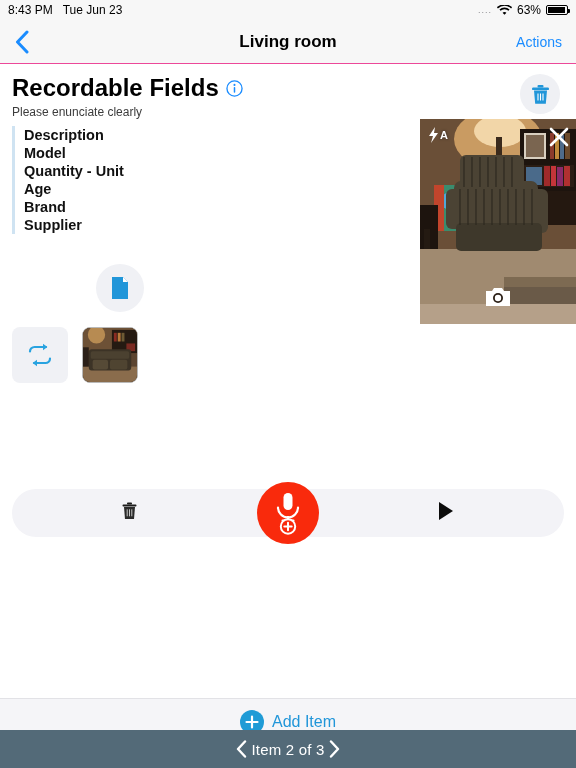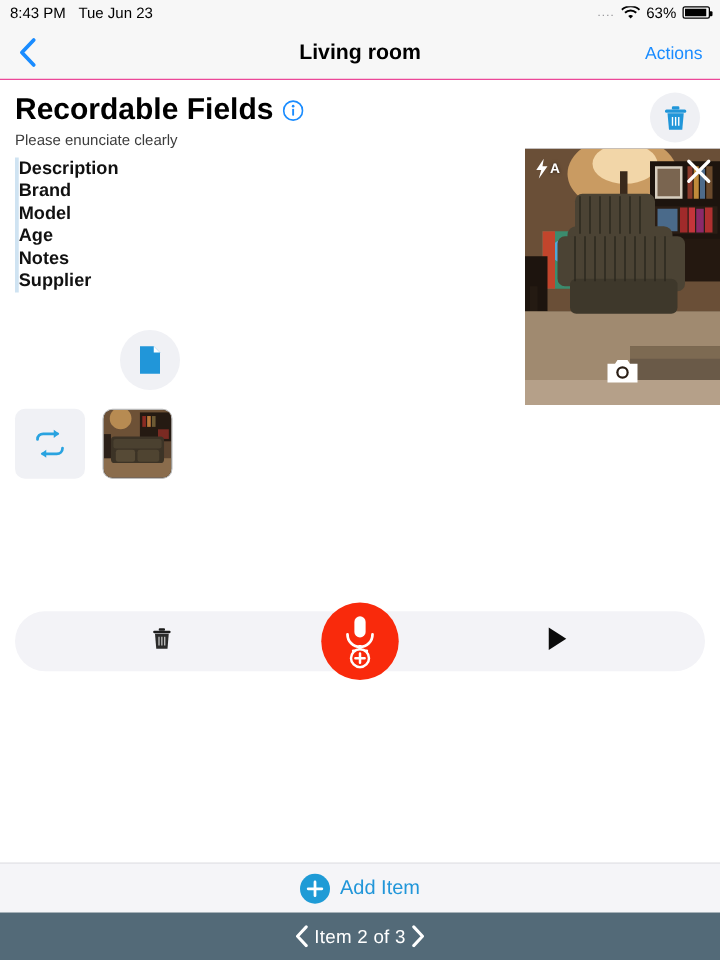--- a/index.html
+++ b/index.html
@@ -71,20 +71,21 @@
 
   .section-head { padding: 10px 0 0 12px; }
   .section-title-row { display: flex; align-items: center; gap: 7px; }
   .section-title { font-size: 24px; font-weight: bold; color: #000; }
   .info-icon { width: 17px; height: 17px; display: block; }
   .section-sub { font-size: 12px; color: #3c3c3c; margin-top: 3px; }
 
   .fields {
     margin: 7px 0 0 12px;
     border-left: 3px solid #cfe3f2;
+    padding-left: 9px;
     width: 230px;
   }
   .field-row {
     font-size: 14.5px; font-weight: bold; color: #111;
     line-height: 18px; padding: 0;
   }
 
   .doc-btn {
     position: absolute; left: 96px; top: 200px;
     width: 48px; height: 48px; border-radius: 50%;
@@ -153,22 +154,22 @@
     position: absolute; left: 50%; top: 50%;
     transform: translate(-50%,-50%);
     width: 62px; height: 62px; border-radius: 50%;
     background: #f92a0c;
     display: flex; align-items: center; justify-content: center;
     cursor: pointer;
   }
 
   
   .add-bar {
-    position: absolute; left: 0; right: 0; bottom: 38px;
-    height: 40px; background: #f5f5f8;
+    position: absolute; left: 0; right: 0; bottom: 24px;
+    height: 46px; background: #f5f5f8;
     border-top: 1px solid #e2e2e6;
     display: flex; align-items: center; justify-content: center;
     gap: 8px; cursor: pointer;
   }
   .add-circle {
     width: 24px; height: 24px; border-radius: 50%;
     background: #1f9bd6;
     display: flex; align-items: center; justify-content: center;
   }
   .add-label { font-size: 16px; color: #2196d9; }
@@ -225,24 +226,24 @@
           <circle cx="9" cy="9" r="8" fill="none" stroke="#1a8cff" stroke-width="1.4"></circle>
           <circle cx="9" cy="5.2" r="1.1" fill="#1a8cff"></circle>
           <rect x="8.2" y="7.4" width="1.6" height="6" rx=".7" fill="#1a8cff"></rect>
         </svg>
       </div>
       <div class="section-sub">Please enunciate clearly</div>
     </div>
 
     <div class="fields">
       <div class="field-row">Description</div>
+      <div class="field-row">Model</div>
+      <div class="field-row">Quantity - Unit</div>
+      <div class="field-row">Age</div>
       <div class="field-row">Brand</div>
-      <div class="field-row">Model</div>
-      <div class="field-row">Age</div>
-      <div class="field-row">Notes</div>
       <div class="field-row">Supplier</div>
     </div>
 
     <div class="doc-btn">
       <svg width="20" height="24" viewBox="0 0 20 24">
         <path d="M2 1h11l5 5v17H2z" fill="#2196d9"></path>
         <path d="M13 1v5h5z" fill="#ffffff"></path>
       </svg>
     </div>
 

